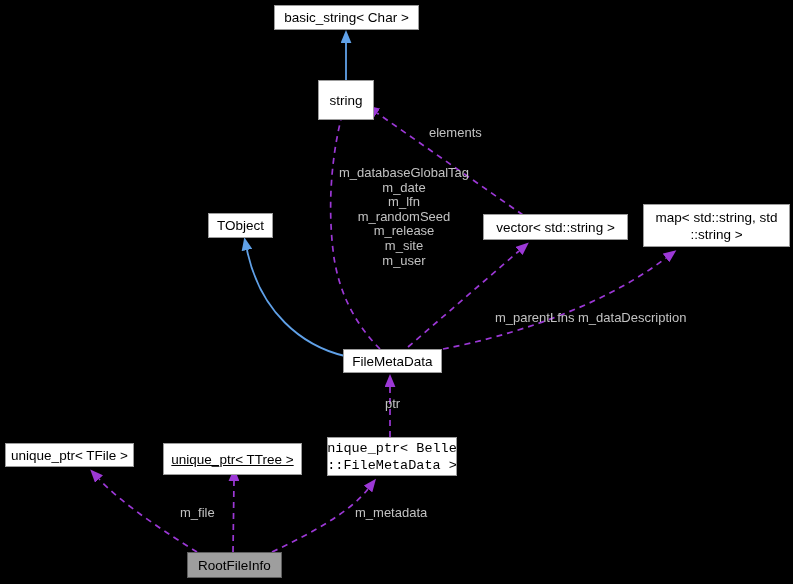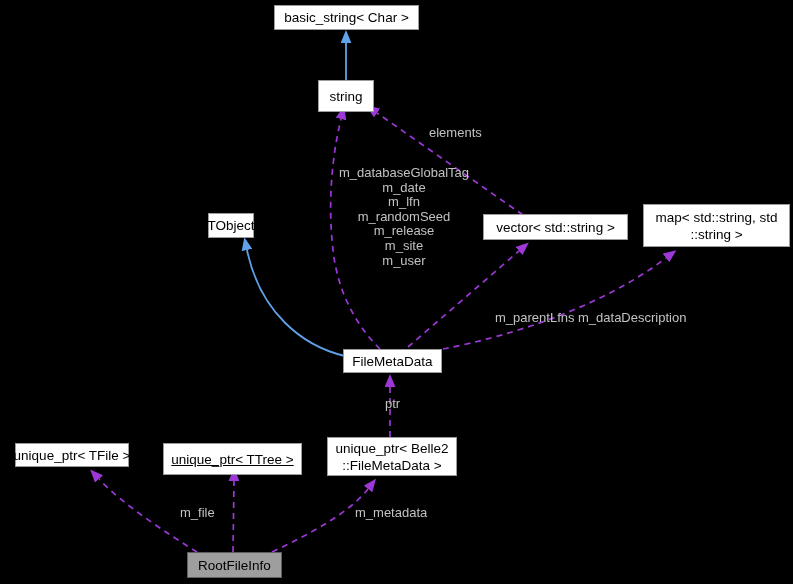--- a/index.html
+++ b/index.html
@@ -61,50 +61,50 @@
     <path class="edge-usage" d="M 390,437 L 390,387" marker-end="url(#ah-usage)"></path>
     <path class="edge-usage" d="M 197,552 C 168,534 122,504 99,479" marker-end="url(#ah-usage)"></path>
     <path class="edge-usage" d="M 233,552 L 234,481" marker-end="url(#ah-usage)"></path>
     <path class="edge-usage" d="M 272,552 C 312,533 350,512 368,489" marker-end="url(#ah-usage)"></path>
   </svg>
 
   <div class="node" style="left:274px;top:5px;width:145px;height:25px;">
     <span>basic_string&lt; Char &gt;</span>
   </div>
 
-  <div class="node" style="left:318px;top:80px;width:56px;height:32px;">
+  <div class="node" style="left:318px;top:80px;width:56px;height:40px;">
     <span>string</span>
   </div>
 
-  <div class="node" style="left:208px;top:213px;width:46px;height:25px;">
+  <div class="node" style="left:208px;top:213px;width:65px;height:25px;">
     <span>TObject</span>
   </div>
 
   <div class="node" style="left:483px;top:214px;width:145px;height:26px;">
     <span>vector&lt; std::string &gt;</span>
   </div>
 
   <div class="node" style="left:643px;top:204px;width:147px;height:43px;">
     <span>map&lt; std::string, std</span>
     <span>::string &gt;</span>
   </div>
 
   <div class="node" style="left:343px;top:349px;width:99px;height:24px;">
     <span>FileMetaData</span>
   </div>
 
-  <div class="node" style="left:15px;top:443px;width:114px;height:24px;">
+  <div class="node" style="left:5px;top:443px;width:129px;height:24px;">
     <span>unique_ptr&lt; TFile &gt;</span>
   </div>
 
   <div class="node" style="left:163px;top:443px;width:139px;height:32px;text-decoration:underline;">
     <span>unique_ptr&lt; TTree &gt;</span>
   </div>
 
-  <div class="node" style="left:327px;top:437px;width:130px;height:39px;">
+  <div class="node" style="left:327px;top:437px;width:130px;height:39px;font-family:Liberation Mono, monospace;">
     <span>unique_ptr&lt; Belle2</span>
     <span>::FileMetaData &gt;</span>
   </div>
 
   <div class="node selected" style="left:187px;top:552px;width:95px;height:26px;">
     <span>RootFileInfo</span>
   </div>
 
   <div class="edge-label" style="left:429px;top:126px;">elements</div>
 

